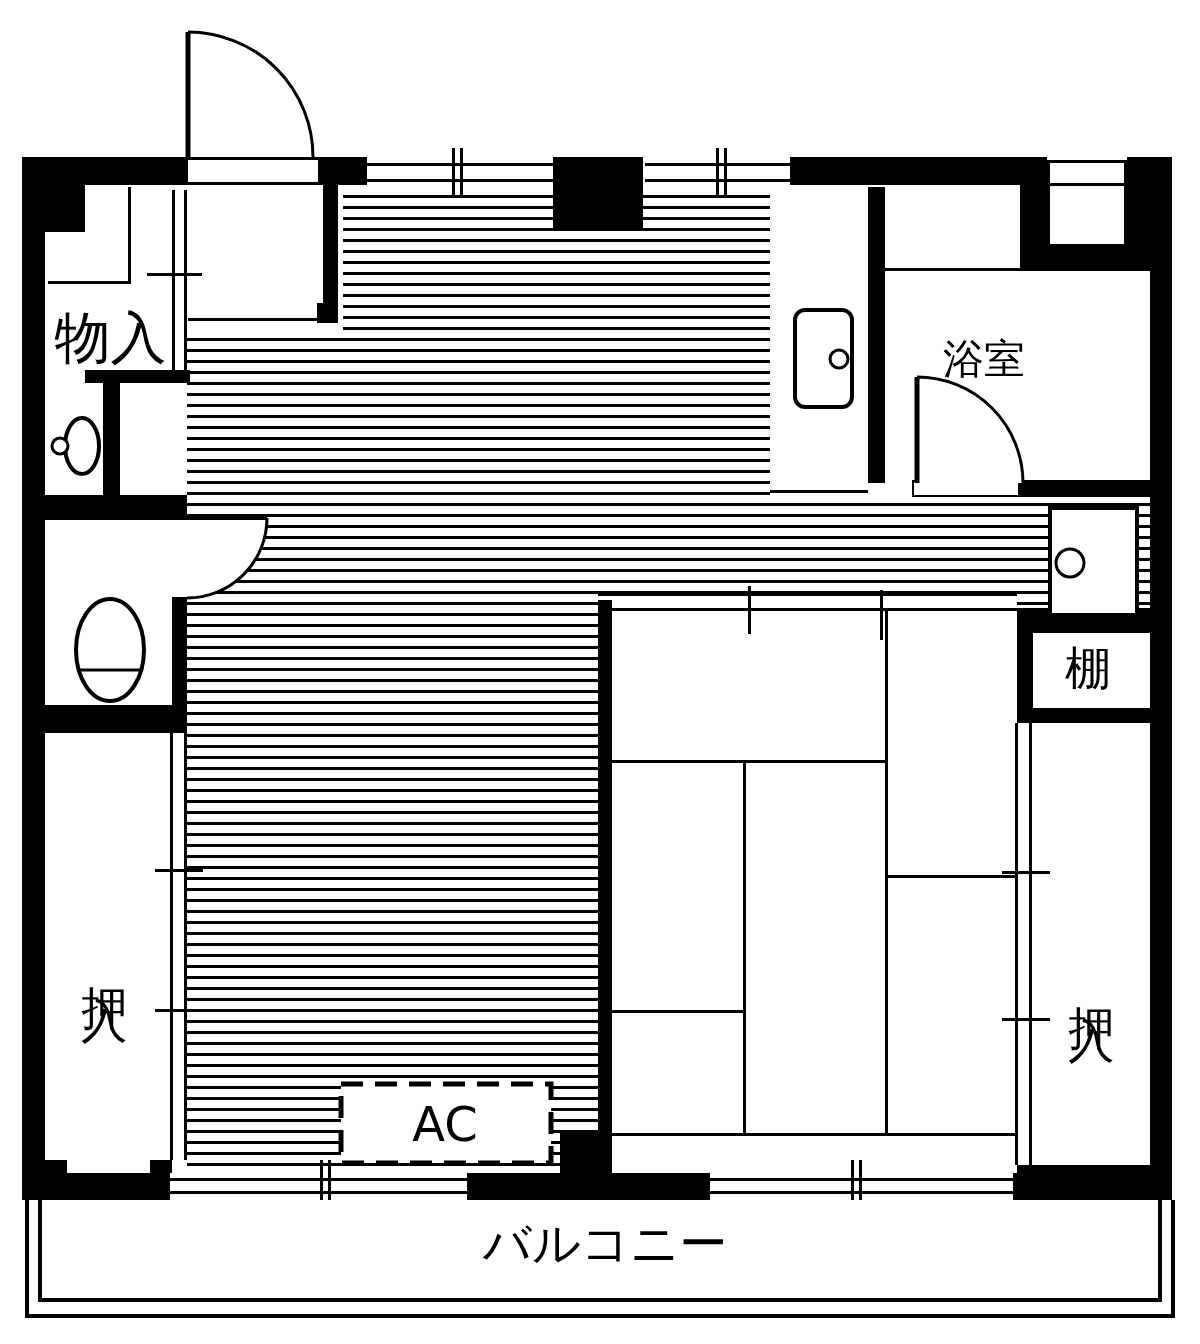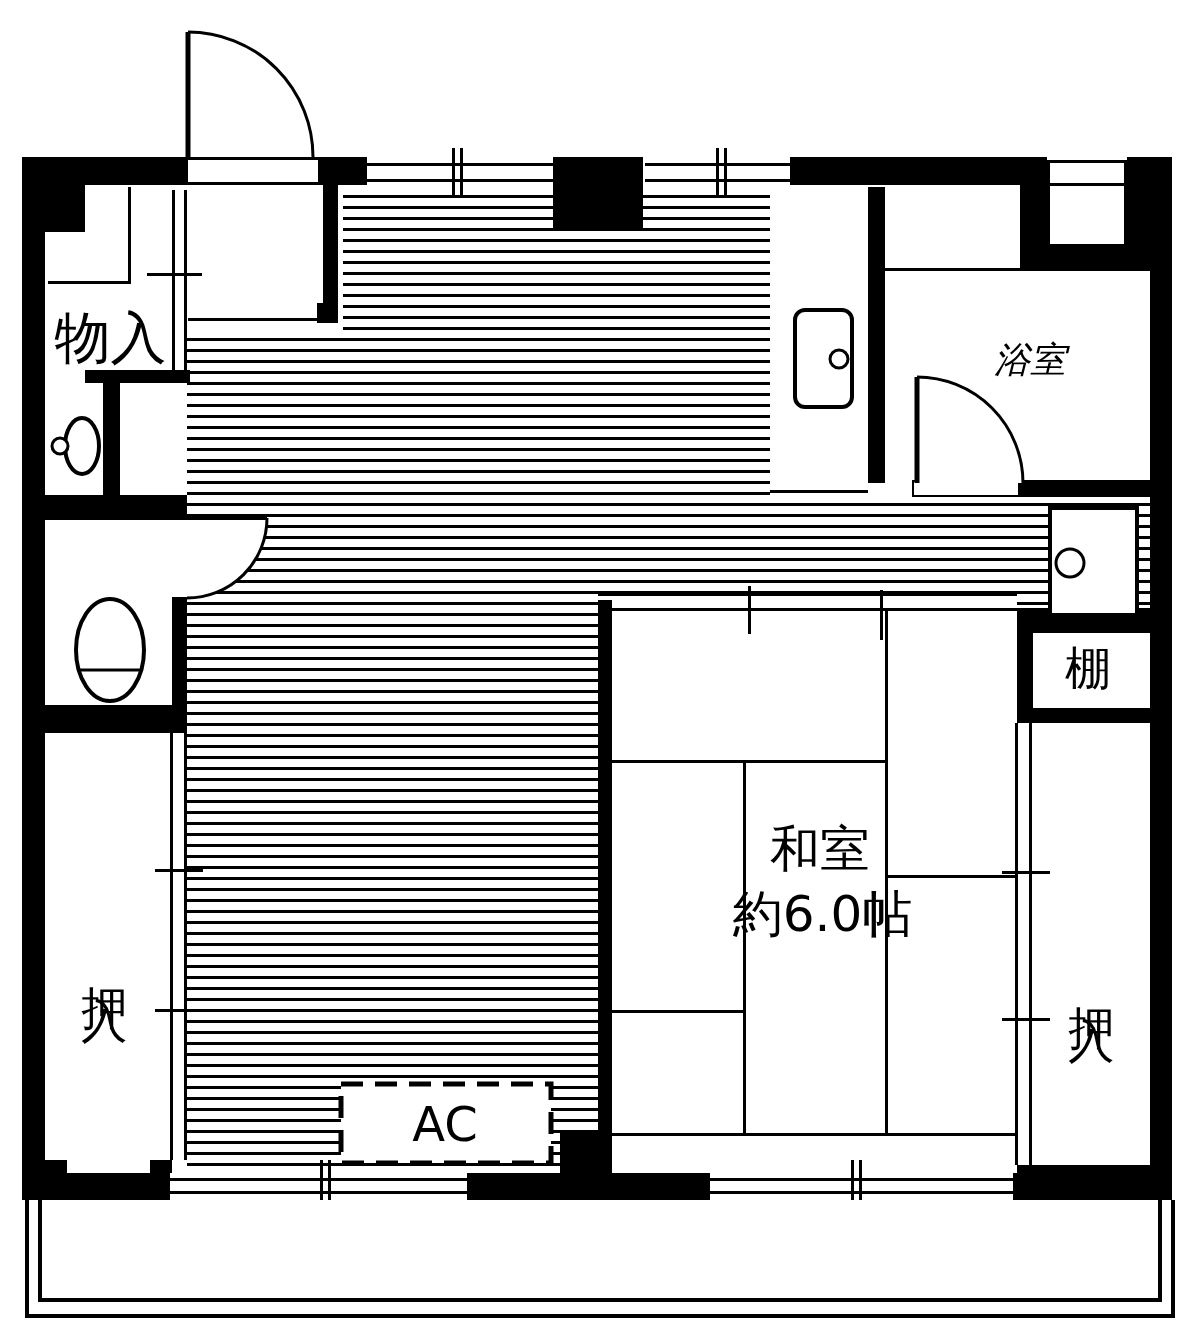--- a/index.html
+++ b/index.html
@@ -169,21 +169,20 @@
 
     <g>
       <rect x="1050" y="508" width="87" height="107" fill="#ffffff" stroke="#000000" stroke-width="4"></rect>
       <circle cx="1070" cy="563" r="14" fill="#ffffff" stroke="#000000" stroke-width="3"></circle>
     </g>
 
     <rect x="341" y="1084" width="210" height="79" fill="#ffffff" stroke="#000000" stroke-width="5" stroke-dasharray="22 12"></rect>
   </svg>
 
   <div class="lbl" style="left:38px;top:308px;width:145px;height:60px;font-size:56px;">物入</div>
-  <div class="lbl" style="left:955px;top:330px;width:150px;height:60px;font-size:36px;font-style:italic;">浴室</div>
+  <div class="lbl" style="left:909px;top:330px;width:150px;height:60px;font-size:41px;">浴室</div>
   <div class="lbl" style="left:1060px;top:638px;width:56px;height:60px;font-size:46px;">棚</div>
-  <div class="lbl" style="left:745px;top:820px;width:150px;height:58px;font-size:50px;">和室</div>
-  <div class="lbl" style="left:710px;top:885px;width:225px;height:58px;font-size:50px;">約6.0帖</div>
   <div class="lbl vert" style="left:75px;top:860px;width:60px;height:200px;font-size:46px;">押入</div>
   <div class="lbl vert" style="left:1062px;top:880px;width:60px;height:200px;font-size:46px;">押入</div>
   <div class="lbl" style="left:390px;top:1095px;width:110px;height:58px;font-size:48px;">AC</div>
+  <div class="lbl" style="left:455px;top:1213px;width:300px;height:60px;font-size:48px;">バルコニー</div>
 
 </div>
 
 </body></html>

